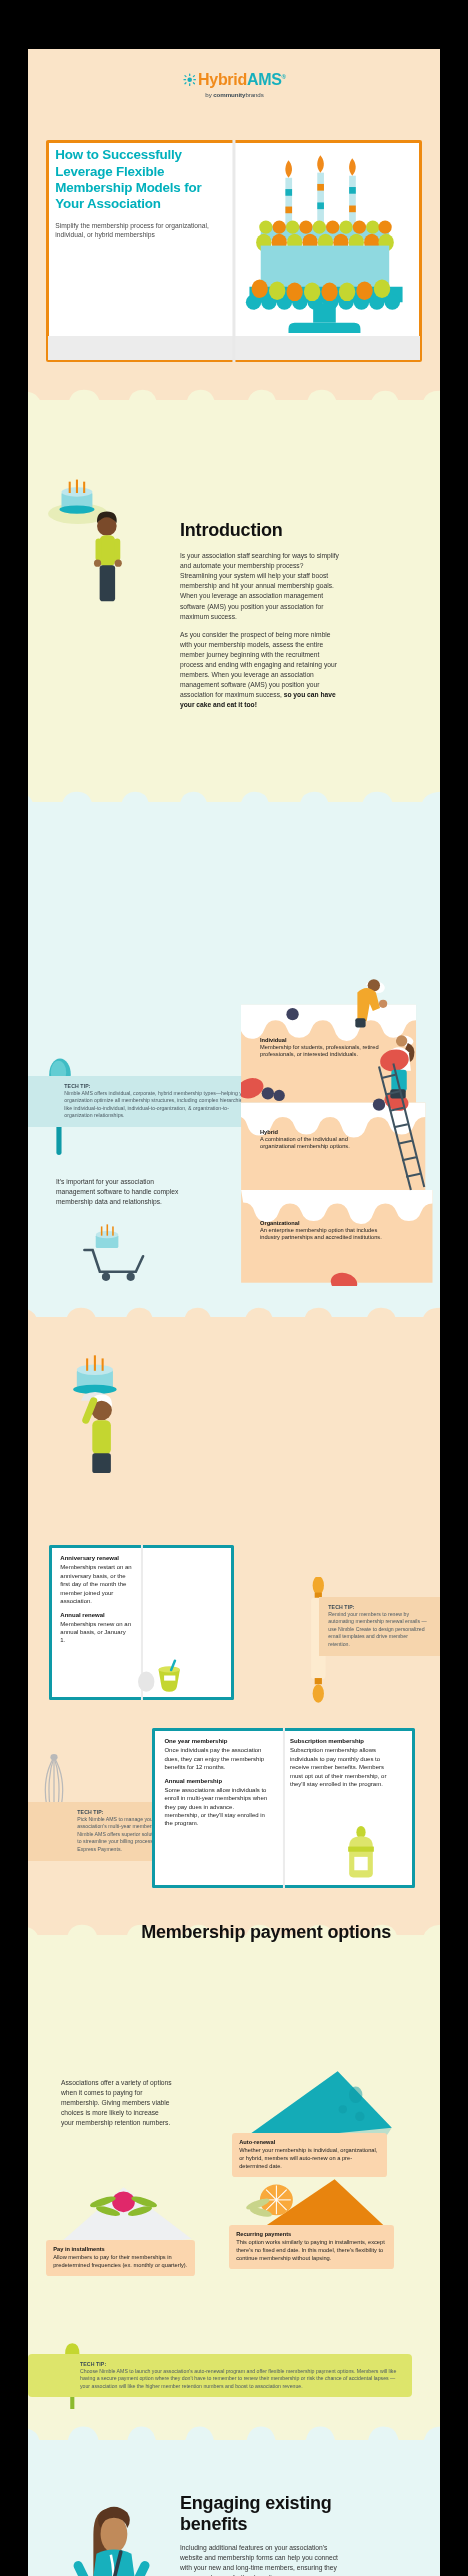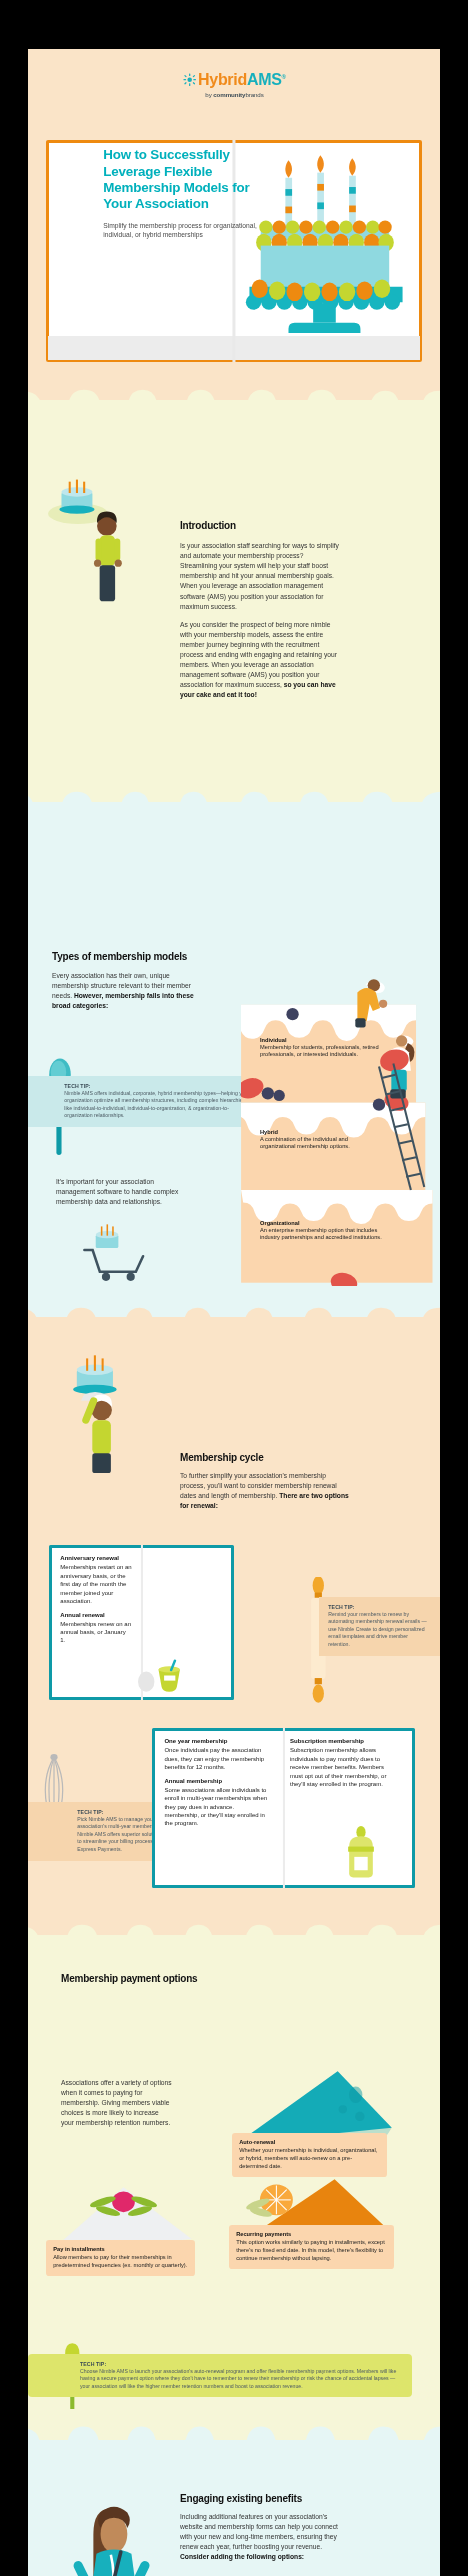--- a/index.html
+++ b/index.html
@@ -30,29 +30,29 @@
   .logo-nimble { color:#f08a1b; }
   .logo-ams { color:#17b0bd; }
   .logo-sun { display:inline-block; vertical-align:middle; margin-right:1.5px; }
   .logo-sub { margin-top:2.1px; font-size:6.2px; color:#3a4a55; letter-spacing:-0.1px; }
   .logo-sub b { font-weight:bold; }
 
   
   .book { position:absolute; top:140px; left:46px; width:376px; height:222px; }
   .book-frame { position:absolute; inset:0; border:3.1px solid #ee8a10; border-radius:2.1px; background:#fff; }
   .book-spine { position:absolute; top:0; bottom:0; left:50%; width:3.1px; background:#e9e9e9; transform:translateX(-50%); }
-  .book-left { position:absolute; top:7.2px; left:9.3px; width:170px;margin-left:48px; }
+  .book-left { position:absolute; top:7.2px; left:9.3px; width:170px; }
   .hero-title {
     color:#00b0bc; font-size:13.4px; font-weight:bold; line-height:1.22; letter-spacing:-0.2px;
   }
   .hero-sub { margin-top:8.2px; color:#4a4a4a; font-size:6.7px; line-height:1.45; }
   .book-bottom-shadow { position:absolute; left:2.1px; right:2.1px; bottom:2.1px; height:24px; background:#ececec; }
 
   
-  h2.section-title { font-size:10px; font-weight:bold; color:#111; letter-spacing:-0.2px; }
+  h2.section-title { font-size:18px; font-weight:bold; color:#111; letter-spacing:-0.2px; }
   p.body-text { font-size:6.7px; line-height:1.5; color:#333; }
   p.body-text b { font-weight:bold; color:#111; }
 
   
   .techtip { position:absolute; padding:7.2px 9.3px; }
   .techtip .tt-head { font-size:5.2px; font-weight:bold; color:#3a4a55; letter-spacing:0.1px; }
   .techtip .tt-body { font-size:5.2px; line-height:1.45; color:#4c5a63; margin-top:0.5px; }
   .tt-teal  { background:#c9e9ea; }
   .tt-peach { background:#f6d5ad; }
   .tt-lime  { background:#dde56b; border-radius:4.1px; }
@@ -231,24 +231,20 @@
 
   <div class="drip" style="top:771px;">
     <svg viewBox="0 0 800 120" preserveAspectRatio="none">
       <rect x="0" y="0" width="800" height="120" fill="#e6f6f5"></rect>
       <path d="M0,0 H800 V40 q-30,2 -36,24 q-6,22 -28,22 q-22,0 -28,-24 q-6,-22 -30,-22 q-24,0 -30,26 q-6,26 -32,26 q-26,0 -32,-28 q-6,-24 -28,-24 q-22,0 -28,22 q-6,22 -30,22 q-24,0 -30,-22 q-6,-22 -28,-22 q-22,0 -28,26 q-7,28 -32,28 q-25,0 -31,-28 q-6,-26 -28,-26 q-20,0 -26,22 q-7,24 -30,24 q-24,0 -30,-24 q-6,-22 -26,-22 q-22,0 -28,24 q-6,24 -28,24 q-22,0 -28,-24 q-6,-24 -30,-24 q-24,0 -30,26 q-6,22 -28,22 q-20,0 -26,-22 q-6,-22 -26,-24 Z" fill="#f6f6d8"></path>
     </svg>
   </div>
 
   <div class="band band-types"></div>
 
-  <div class="ghost" style="left:52px; top:951px; width:155px;">
-    <h2 class="section-title">Types of membership models</h2>
-    <p class="body-text" style="margin-top:9.3px;"><span>Every association has their own, unique membership structure relevant to their member needs. </span><b>However, membership falls into these broad categories:</b></p>
-  </div>
 
   <svg class="ghost" style="left:47px; top:1056px;" width="26" height="103" viewBox="0 0 50 200">
     <ellipse cx="25" cy="36" rx="21" ry="31" fill="#3fbcc4"></ellipse>
     <ellipse cx="22" cy="32" rx="15" ry="23" fill="#63cdd3"></ellipse>
     <rect x="18" y="62" width="10" height="130" rx="5" fill="#0e9aa7"></rect>
   </svg>
 
   <div class="techtip tt-teal" style="left:28px; top:1076px; width:232px;">
     <div class="tt-head" style="padding-left:27px;">TECH TIP:</div>
     <div class="tt-body" style="padding-left:27px;">Nimble AMS offers individual, corporate, hybrid membership types—helping your organization optimize all membership structures, including complex hierarchies like individual-to-individual, individual-to-organization, &amp; organization-to-organization relationships.</div>
@@ -347,24 +343,20 @@
     <rect x="96" y="26" width="4" height="24" fill="#ee8a10"></rect>
     <ellipse cx="83" cy="86" rx="42" ry="9" fill="#17b0bd"></ellipse>
     <path d="M62 96 q22 -10 42 0 l6 12 h-54 z" fill="#e9e9e9"></path>
     <circle cx="96" cy="126" r="20" fill="#8b5a34"></circle>
     <path d="M76 120 q20 -24 40 0 q2 -24 -20 -24 q-22 0 -20 24 z" fill="#fff"></path>
     <rect x="78" y="146" width="36" height="66" rx="10" fill="#c4d630"></rect>
     <rect x="78" y="210" width="36" height="38" rx="5" fill="#2f3e49"></rect>
     <rect x="66" y="100" width="14" height="54" rx="7" fill="#c4d630" transform="rotate(22 73 127)"></rect>
   </svg>
 
-  <div class="ghost" style="left:180px; top:1452px; width:170px;">
-    <h2 class="section-title">Membership cycle</h2>
-    <p class="body-text" style="margin-top:8.2px;"><span>To further simplify your association's membership process, you'll want to consider membership renewal dates and length of membership. </span><b>There are two options for renewal:</b></p>
-  </div>
 
   <div class="minibook" style="left:49px; top:1545px; width:185px; height:155px;">
     <div class="mb-frame"></div>
     <div class="mb-spine"></div>
     <div class="mb-col" style="left:11.3px; width:72px;">
       <div class="mb-h">Anniversary renewal</div>
       <div class="mb-p">Memberships restart on an anniversary basis, or the first day of the month the member joined your association.</div>
       <div class="mb-h">Annual renewal</div>
       <div class="mb-p">Memberships renew on an annual basis, or January 1.</div>
     </div>
@@ -431,21 +423,21 @@
 
   <div class="drip" style="top:1904px;">
     <svg viewBox="0 0 800 120" preserveAspectRatio="none">
       <rect x="0" y="0" width="800" height="120" fill="#f6f6d8"></rect>
       <path d="M0,0 H800 V40 q-26,2 -32,22 q-6,22 -26,22 q-20,0 -26,-24 q-6,-20 -28,-20 q-24,0 -30,26 q-7,26 -32,26 q-26,0 -32,-28 q-6,-24 -28,-24 q-22,0 -28,22 q-6,24 -30,24 q-24,0 -30,-24 q-6,-22 -28,-22 q-22,0 -28,26 q-7,28 -32,28 q-25,0 -31,-28 q-6,-26 -28,-26 q-20,0 -26,22 q-7,24 -30,24 q-24,0 -30,-24 q-6,-22 -26,-22 q-22,0 -28,24 q-6,22 -28,22 q-22,0 -28,-22 q-6,-24 -30,-24 q-24,0 -30,26 q-6,22 -28,22 q-20,0 -26,-22 q-6,-20 -26,-22 Z" fill="#fae4c8"></path>
     </svg>
   </div>
 
   <div class="band band-pay"></div>
 
-  <div class="ghost" style="left:61px; top:1973px; width:330px;">
+  <div class="ghost" style="left:61px; top:1922px; width:330px;text-align:right;">
     <h2 class="section-title">Membership payment options</h2>
   </div>
   <p class="body-text" style="position:absolute; left:61px; top:2078px; width:111px;">Associations offer a variety of options when it comes to paying for membership. Giving members viable choices is more likely to increase your membership retention numbers.</p>
 
   <svg class="ghost" style="left:232px; top:2066px;" width="165" height="103" viewBox="0 0 320 200">
     <path d="M10 150 L205 10 L310 120 Z" fill="#17b0bd"></path>
     <path d="M10 150 q24 22 42 0 q18 -20 38 4 q20 24 40 -2 q20 -26 40 2 q20 26 42 -4 q20 -28 42 4 q18 28 56 -34 L310 120 L205 10 L10 150 Z" fill="#0d9aa6" opacity="0.25"></path>
     <ellipse cx="240" cy="56" rx="13" ry="16" fill="#0d9aa6" opacity="0.5"></ellipse>
     <circle cx="215" cy="84" r="8" fill="#0d9aa6" opacity="0.5"></circle>
     <circle cx="248" cy="98" r="9" fill="#0d9aa6" opacity="0.5"></circle>

